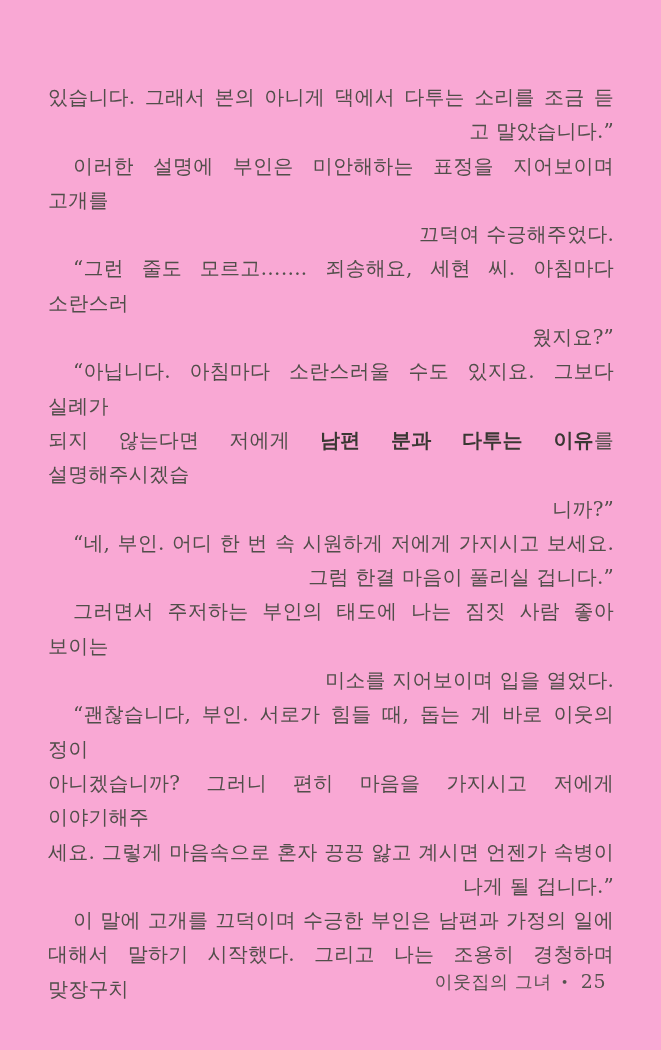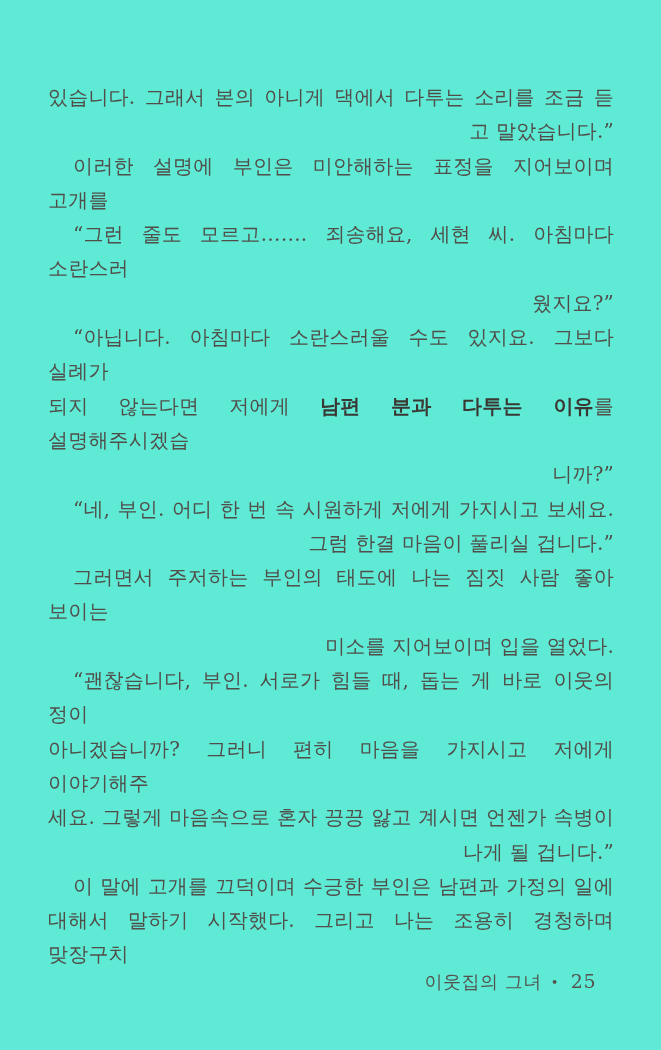--- a/index.html
+++ b/index.html
@@ -4,21 +4,21 @@
 <style>
   html, body {
     margin: 0;
     padding: 0;
     background: #ffffff;
   }
   .book-page {
     position: relative;
     width: 661px;
     height: 1050px;
-    background: #5eead4;
+    background: #f9a8d4;
     overflow: hidden;
     font-family: "DejaVu Serif", "Liberation Serif", serif;
     color: #514e4a;
   }
   .page-text {
     position: absolute;
     left: 48px;
     top: 80px;
     width: 566px;
     font-size: 20px;
@@ -37,21 +37,21 @@
   }
   .text-line.indent {
     text-indent: 25px;
   }
   .text-line .bold {
     font-weight: bold;
     color: #3a3733;
   }
   .page-footer {
     position: absolute;
-    right: 65px;
+    right: 55px;
     top: 970px;
     font-size: 18px;
     color: #55524e;
     letter-spacing: 0.5px;
     white-space: nowrap;
   }
   .page-footer .sep {
     display: inline-block;
     margin: 0 12px 0 9px;
     font-size: 13px;
@@ -62,20 +62,21 @@
   }
 </style>
 </head>
 <body>
 
 <div class="book-page">
   <div class="page-text">
       <div class="text-line just"><span>있습니다. 그래서 본의 아니게 댁에서 다투는 소리를 조금 듣</span></div>
       <div class="text-line"><span>고 말았습니다.”</span></div>
       <div class="text-line indent just"><span>이러한 설명에 부인은 미안해하는 표정을 지어보이며 고개를</span></div>
+      <div class="text-line"><span>끄덕여 수긍해주었다.</span></div>
       <div class="text-line indent just"><span>“그런 줄도 모르고……. 죄송해요, 세현 씨. 아침마다 소란스러</span></div>
       <div class="text-line"><span>웠지요?”</span></div>
       <div class="text-line indent just"><span>“아닙니다. 아침마다 소란스러울 수도 있지요. 그보다 실례가</span></div>
       <div class="text-line just"><span>되지 않는다면 저에게 </span><span class="bold">남편 분과 다투는 이유</span><span>를 설명해주시겠습</span></div>
       <div class="text-line"><span>니까?”</span></div>
       <div class="text-line indent just"><span>“네, 부인. 어디 한 번 속 시원하게 저에게 가지시고 보세요.</span></div>
       <div class="text-line"><span>그럼 한결 마음이 풀리실 겁니다.”</span></div>
       <div class="text-line indent just"><span>그러면서 주저하는 부인의 태도에 나는 짐짓 사람 좋아 보이는</span></div>
       <div class="text-line"><span>미소를 지어보이며 입을 열었다.</span></div>
       <div class="text-line indent just"><span>“괜찮습니다, 부인. 서로가 힘들 때, 돕는 게 바로 이웃의 정이</span></div>

